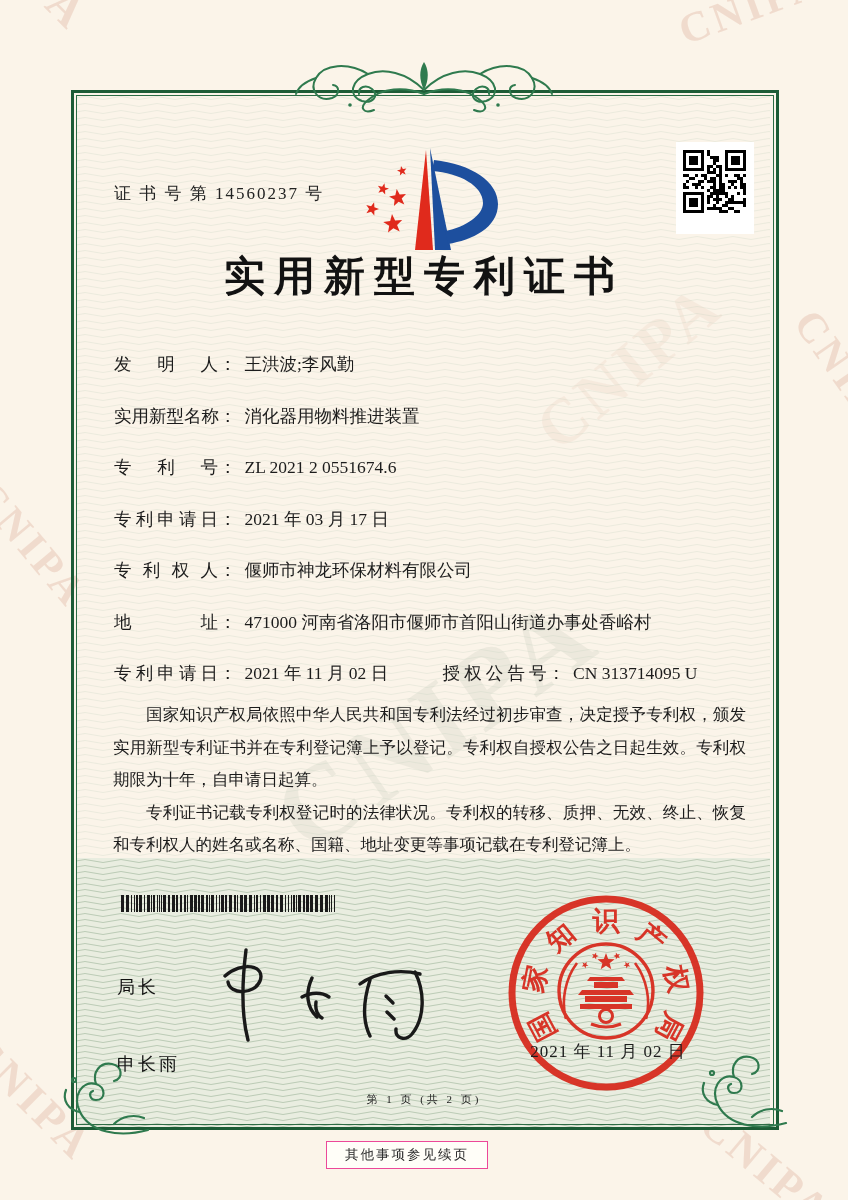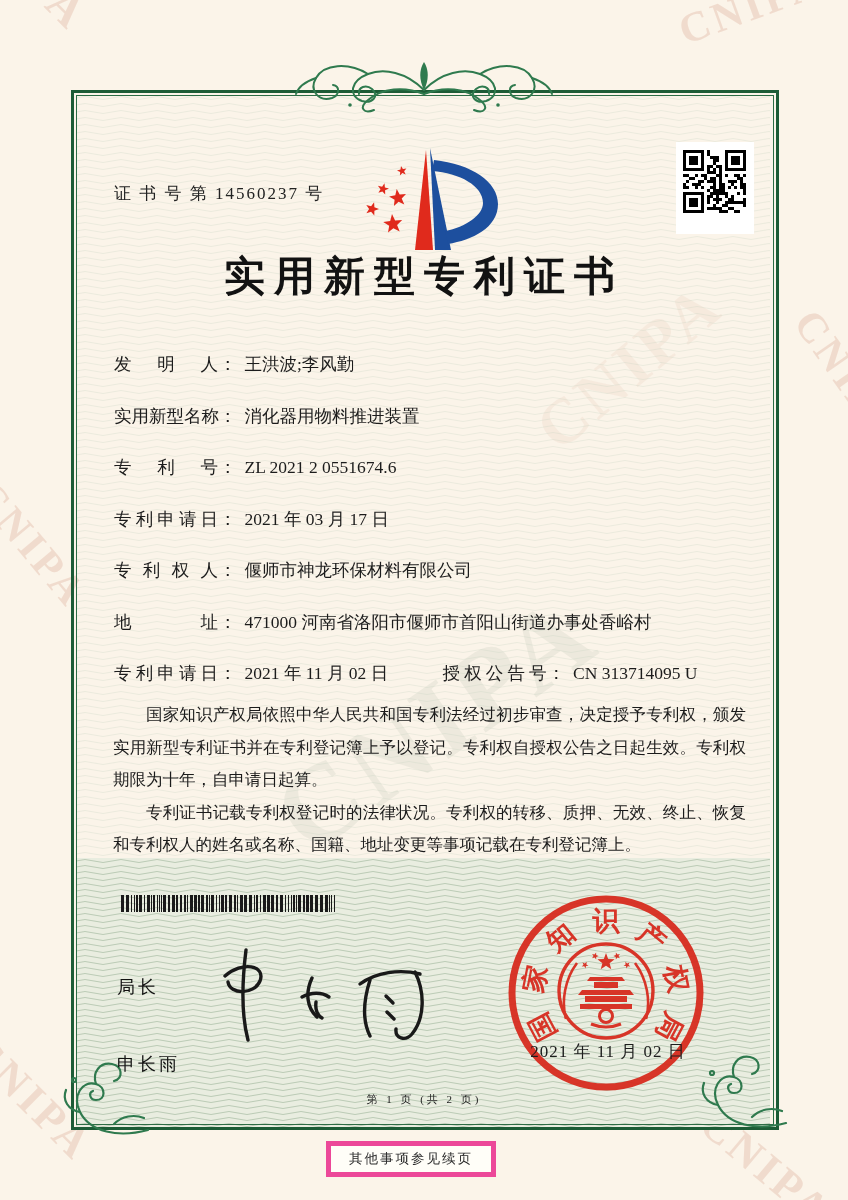--- a/index.html
+++ b/index.html
@@ -65,21 +65,21 @@
     position:absolute;left:518px;top:1040px;width:180px;text-align:center;
     font-size:17px;color:#1d1d1d;letter-spacing:1px;
   }
 
   .page-num{
     position:absolute;left:0;top:1092px;width:848px;text-align:center;
     font-size:11px;letter-spacing:3px;color:#222;
   }
   .note-box{
     position:absolute;left:326px;top:1141px;width:160px;height:26px;
-    border:5px solid #ec4899;background:#fffef8;
+    border:1px solid #ec4899;background:#fffef8;
     font-size:13.5px;line-height:26px;text-align:center;letter-spacing:2px;color:#2a2a2a;
   }
   .ornament{position:absolute;pointer-events:none;}
 </style>
 </head>
 <body>
 
 <div class="page">
 
   <div class="wm" style="left:-58px;top:-62px;font-size:46px;transform:rotate(45deg);">CNIPA</div>

